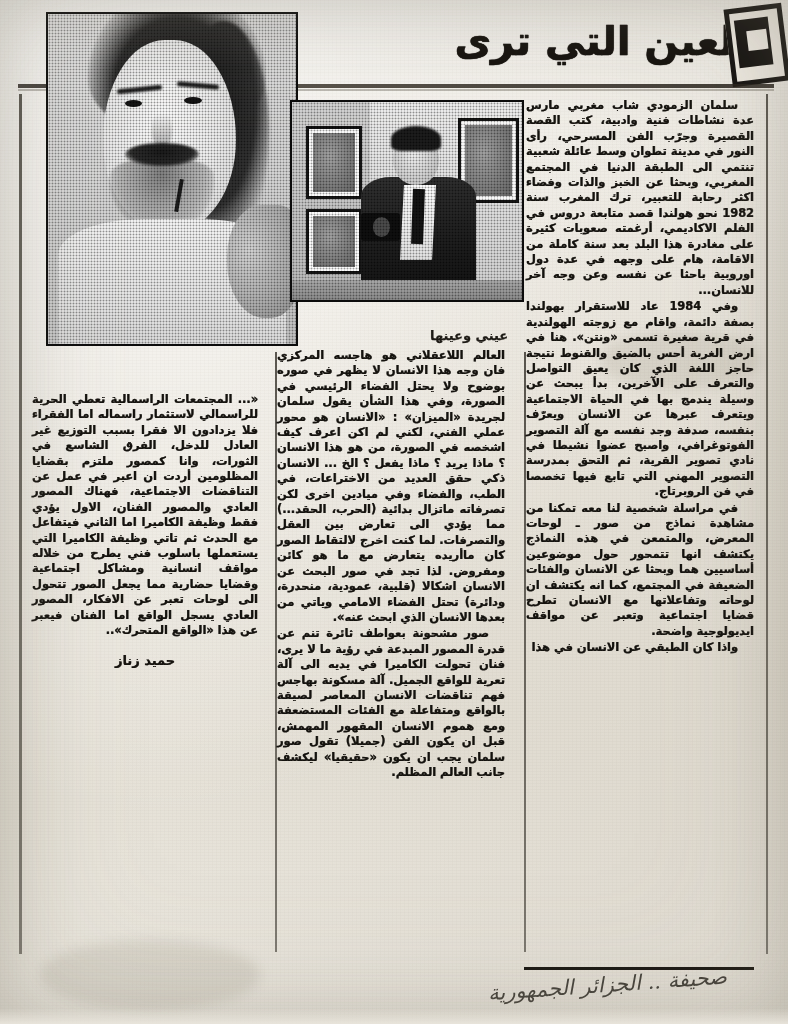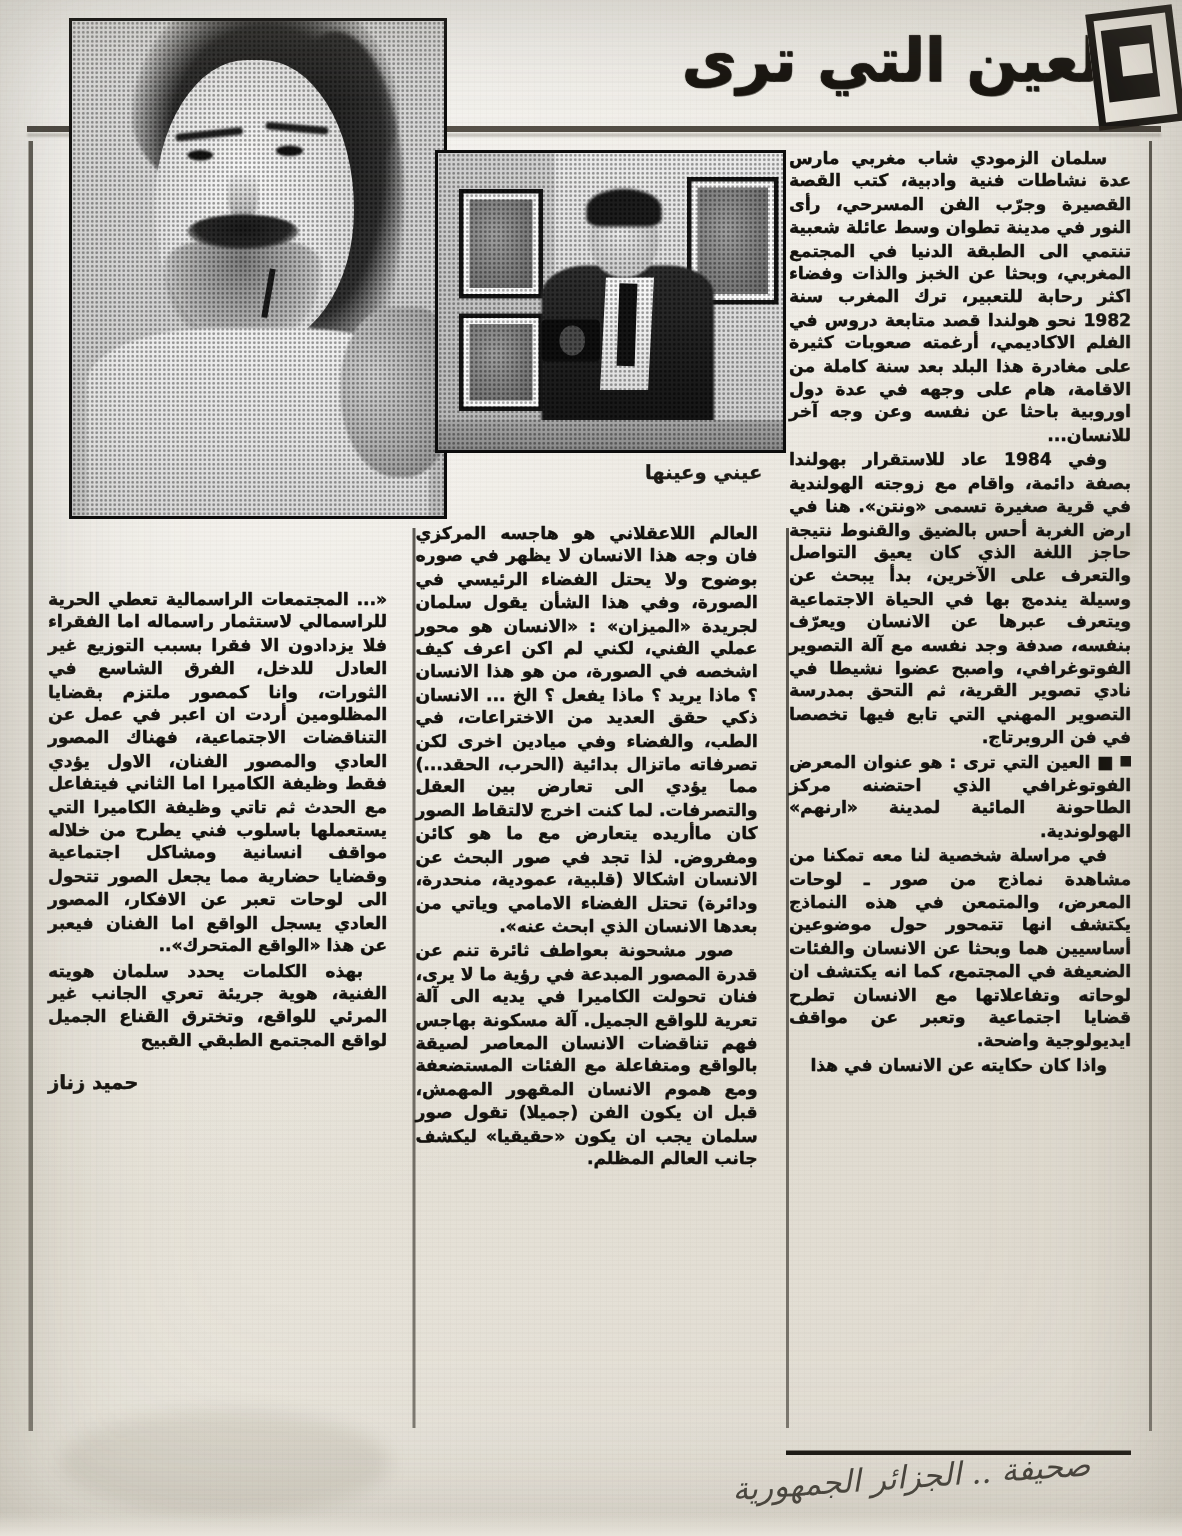--- a/index.html
+++ b/index.html
@@ -172,21 +172,21 @@
   }
   .s-cam{
     position:absolute;left:30%;top:56%;width:17%;height:14%;
     background:#1e1b17;border-radius:3px;filter:blur(.4px);
   }
   .s-cam::after{content:"";position:absolute;left:30%;top:16%;width:44%;height:70%;border-radius:50%;background:#55503f;}
   .s-floor{position:absolute;left:0;bottom:0;width:100%;height:10%;background:linear-gradient(180deg,#a8a293,#8e8879);}
 
   
   .caption{
-    position:absolute;left:430px;top:308px;
+    position:absolute;left:430px;top:328px;
     font-size:13px;font-weight:700;color:#1d1a15;
     -webkit-text-stroke:.25px #1d1a15;
     direction:rtl;
   }
 
   
   .cols{position:absolute;left:0;right:0;top:348px;bottom:0;}
   .col{
     position:absolute;top:0;
     direction:rtl;text-align:justify;
@@ -206,21 +206,21 @@
   .vr1{right:262px;top:352px;height:600px;}
   .vr2{right:511px;top:352px;height:600px;}
   .vr3{right:20px;top:94px;height:860px;}
   .vr4{right:766px;top:94px;height:860px;width:3px;}
 
   .sqbullet{
     display:inline-block;width:7px;height:7px;background:#17140f;
     margin-left:4px;vertical-align:1px;
   }
   .byline{
-    margin-top:14px;text-align:left;font-size:13px;font-weight:700;
+    margin-top:14px;text-align:center;font-size:13px;font-weight:700;
     letter-spacing:2px;color:#16130f;
   }
 
   
   .closing-rule{
     position:absolute;right:34px;top:967px;width:230px;height:3px;
     background:#1b1813;
   }
   .signature{
     position:absolute;right:60px;top:975px;width:300px;height:46px;
@@ -301,33 +301,31 @@
   <div class="halftone"></div>
 </div>
 
 <div class="caption">عيني وعينها</div>
 
 <div class="cols">
 
   <div class="col col-right">
     <p class="indent">سلمان الزمودي شاب مغربي مارس عدة نشاطات فنية وادبية، كتب القصة القصيرة وجرّب الفن المسرحي، رأى النور في مدينة تطوان وسط عائلة شعبية تنتمي الى الطبقة الدنيا في المجتمع المغربي، وبحثا عن الخبز والذات وفضاء اكثر رحابة للتعبير، ترك المغرب سنة 1982 نحو هولندا قصد متابعة دروس في الفلم الاكاديمي، أرغمته صعوبات كثيرة على مغادرة هذا البلد بعد سنة كاملة من الاقامة، هام على وجهه في عدة دول اوروبية باحثا عن نفسه وعن وجه آخر للانسان...</p>
     <p class="indent">وفي 1984 عاد للاستقرار بهولندا بصفة دائمة، واقام مع زوجته الهولندية في قرية صغيرة تسمى «ونتن». هنا في ارض الغربة أحس بالضيق والقنوط نتيجة حاجز اللغة الذي كان يعيق التواصل والتعرف على الآخرين، بدأ يبحث عن وسيلة يندمج بها في الحياة الاجتماعية ويتعرف عبرها عن الانسان ويعرّف بنفسه، صدفة وجد نفسه مع آلة التصوير الفوتوغرافي، واصبح عضوا نشيطا في نادي تصوير القرية، ثم التحق بمدرسة التصوير المهني التي تابع فيها تخصصا في فن الروبرتاج.</p>
-    <p><span class="sqbullet"></span><span>■ العين التي ترى : هو عنوان المعرض الفوتوغرافي الذي احتضنه مركز الطاحونة المائية لمدينة «ارنهم» الهولوندية.</span></p>
     <p class="indent">في مراسلة شخصية لنا معه تمكنا من مشاهدة نماذج من صور ـ لوحات المعرض، والمتمعن في هذه النماذج يكتشف انها تتمحور حول موضوعين أساسيين هما وبحثا عن الانسان والفئات الضعيفة في المجتمع، كما انه يكتشف ان لوحاته وتفاعلاتها مع الانسان تطرح قضايا اجتماعية وتعبر عن مواقف ايديولوجية واضحة.</p>
-    <p class="indent">واذا كان حكايته عن الانسان في هذا</p>
+    <p class="indent">واذا كان الطبقي عن الانسان في هذا</p>
   </div>
 
   <div class="col col-mid">
     <p>العالم اللاعقلاني هو هاجسه المركزي فان وجه هذا الانسان لا يظهر في صوره بوضوح ولا يحتل الفضاء الرئيسي في الصورة، وفي هذا الشأن يقول سلمان لجريدة «الميزان» : «الانسان هو محور عملي الفني، لكني لم اكن اعرف كيف اشخصه في الصورة، من هو هذا الانسان ؟ ماذا يريد ؟ ماذا يفعل ؟ الخ ... الانسان ذكي حقق العديد من الاختراعات، في الطب، والفضاء وفي ميادين اخرى لكن تصرفاته ماتزال بدائية (الحرب، الحقد...) مما يؤدي الى تعارض بين العقل والتصرفات. لما كنت اخرج لالتقاط الصور كان ماأريده يتعارض مع ما هو كائن ومفروض. لذا تجد في صور البحث عن الانسان اشكالا (قلبية، عمودية، منحدرة، ودائرة) تحتل الفضاء الامامي وياتي من بعدها الانسان الذي ابحث عنه».</p>
     <p class="indent">صور مشحونة بعواطف ثائرة تنم عن قدرة المصور المبدعة في رؤية ما لا يرى، فنان تحولت الكاميرا في يديه الى آلة تعرية للواقع الجميل. آلة مسكونة بهاجس فهم تناقضات الانسان المعاصر لصيقة بالواقع ومتفاعلة مع الفئات المستضعفة ومع هموم الانسان المقهور المهمش، قبل ان يكون الفن (جميلا) تقول صور سلمان يجب ان يكون «حقيقيا» ليكشف جانب العالم المظلم.</p>
   </div>
 
   <div class="col col-left">
     <p>«... المجتمعات الراسمالية تعطي الحرية للراسمالي لاستثمار راسماله اما الفقراء فلا يزدادون الا فقرا بسبب التوزيع غير العادل للدخل، الفرق الشاسع في الثورات، وانا كمصور ملتزم بقضايا المظلومين أردت ان اعبر في عمل عن التناقضات الاجتماعية، فهناك المصور العادي والمصور الفنان، الاول يؤدي فقط وظيفة الكاميرا اما الثاني فيتفاعل مع الحدث ثم تاتي وظيفة الكاميرا التي يستعملها باسلوب فني يطرح من خلاله مواقف انسانية ومشاكل اجتماعية وقضايا حضارية مما يجعل الصور تتحول الى لوحات تعبر عن الافكار، المصور العادي يسجل الواقع اما الفنان فيعبر عن هذا «الواقع المتحرك»..</p>
-    <p class="indent">بهذه الكلمات يحدد سلمان هويته الفنية، هوية جريئة تعري الجانب غير المرئي للواقع، وتخترق القناع الجميل لواقع المجتمع الطبقي القبيح</p>
     <div class="byline">حميد زناز</div>
   </div>
 
 </div>
 
 <div class="closing-rule"></div>
 <div class="signature">صحيفة .. الجزائر الجمهورية</div>
 
 <div id="vign"></div>
 <div class="tornedge"></div>

